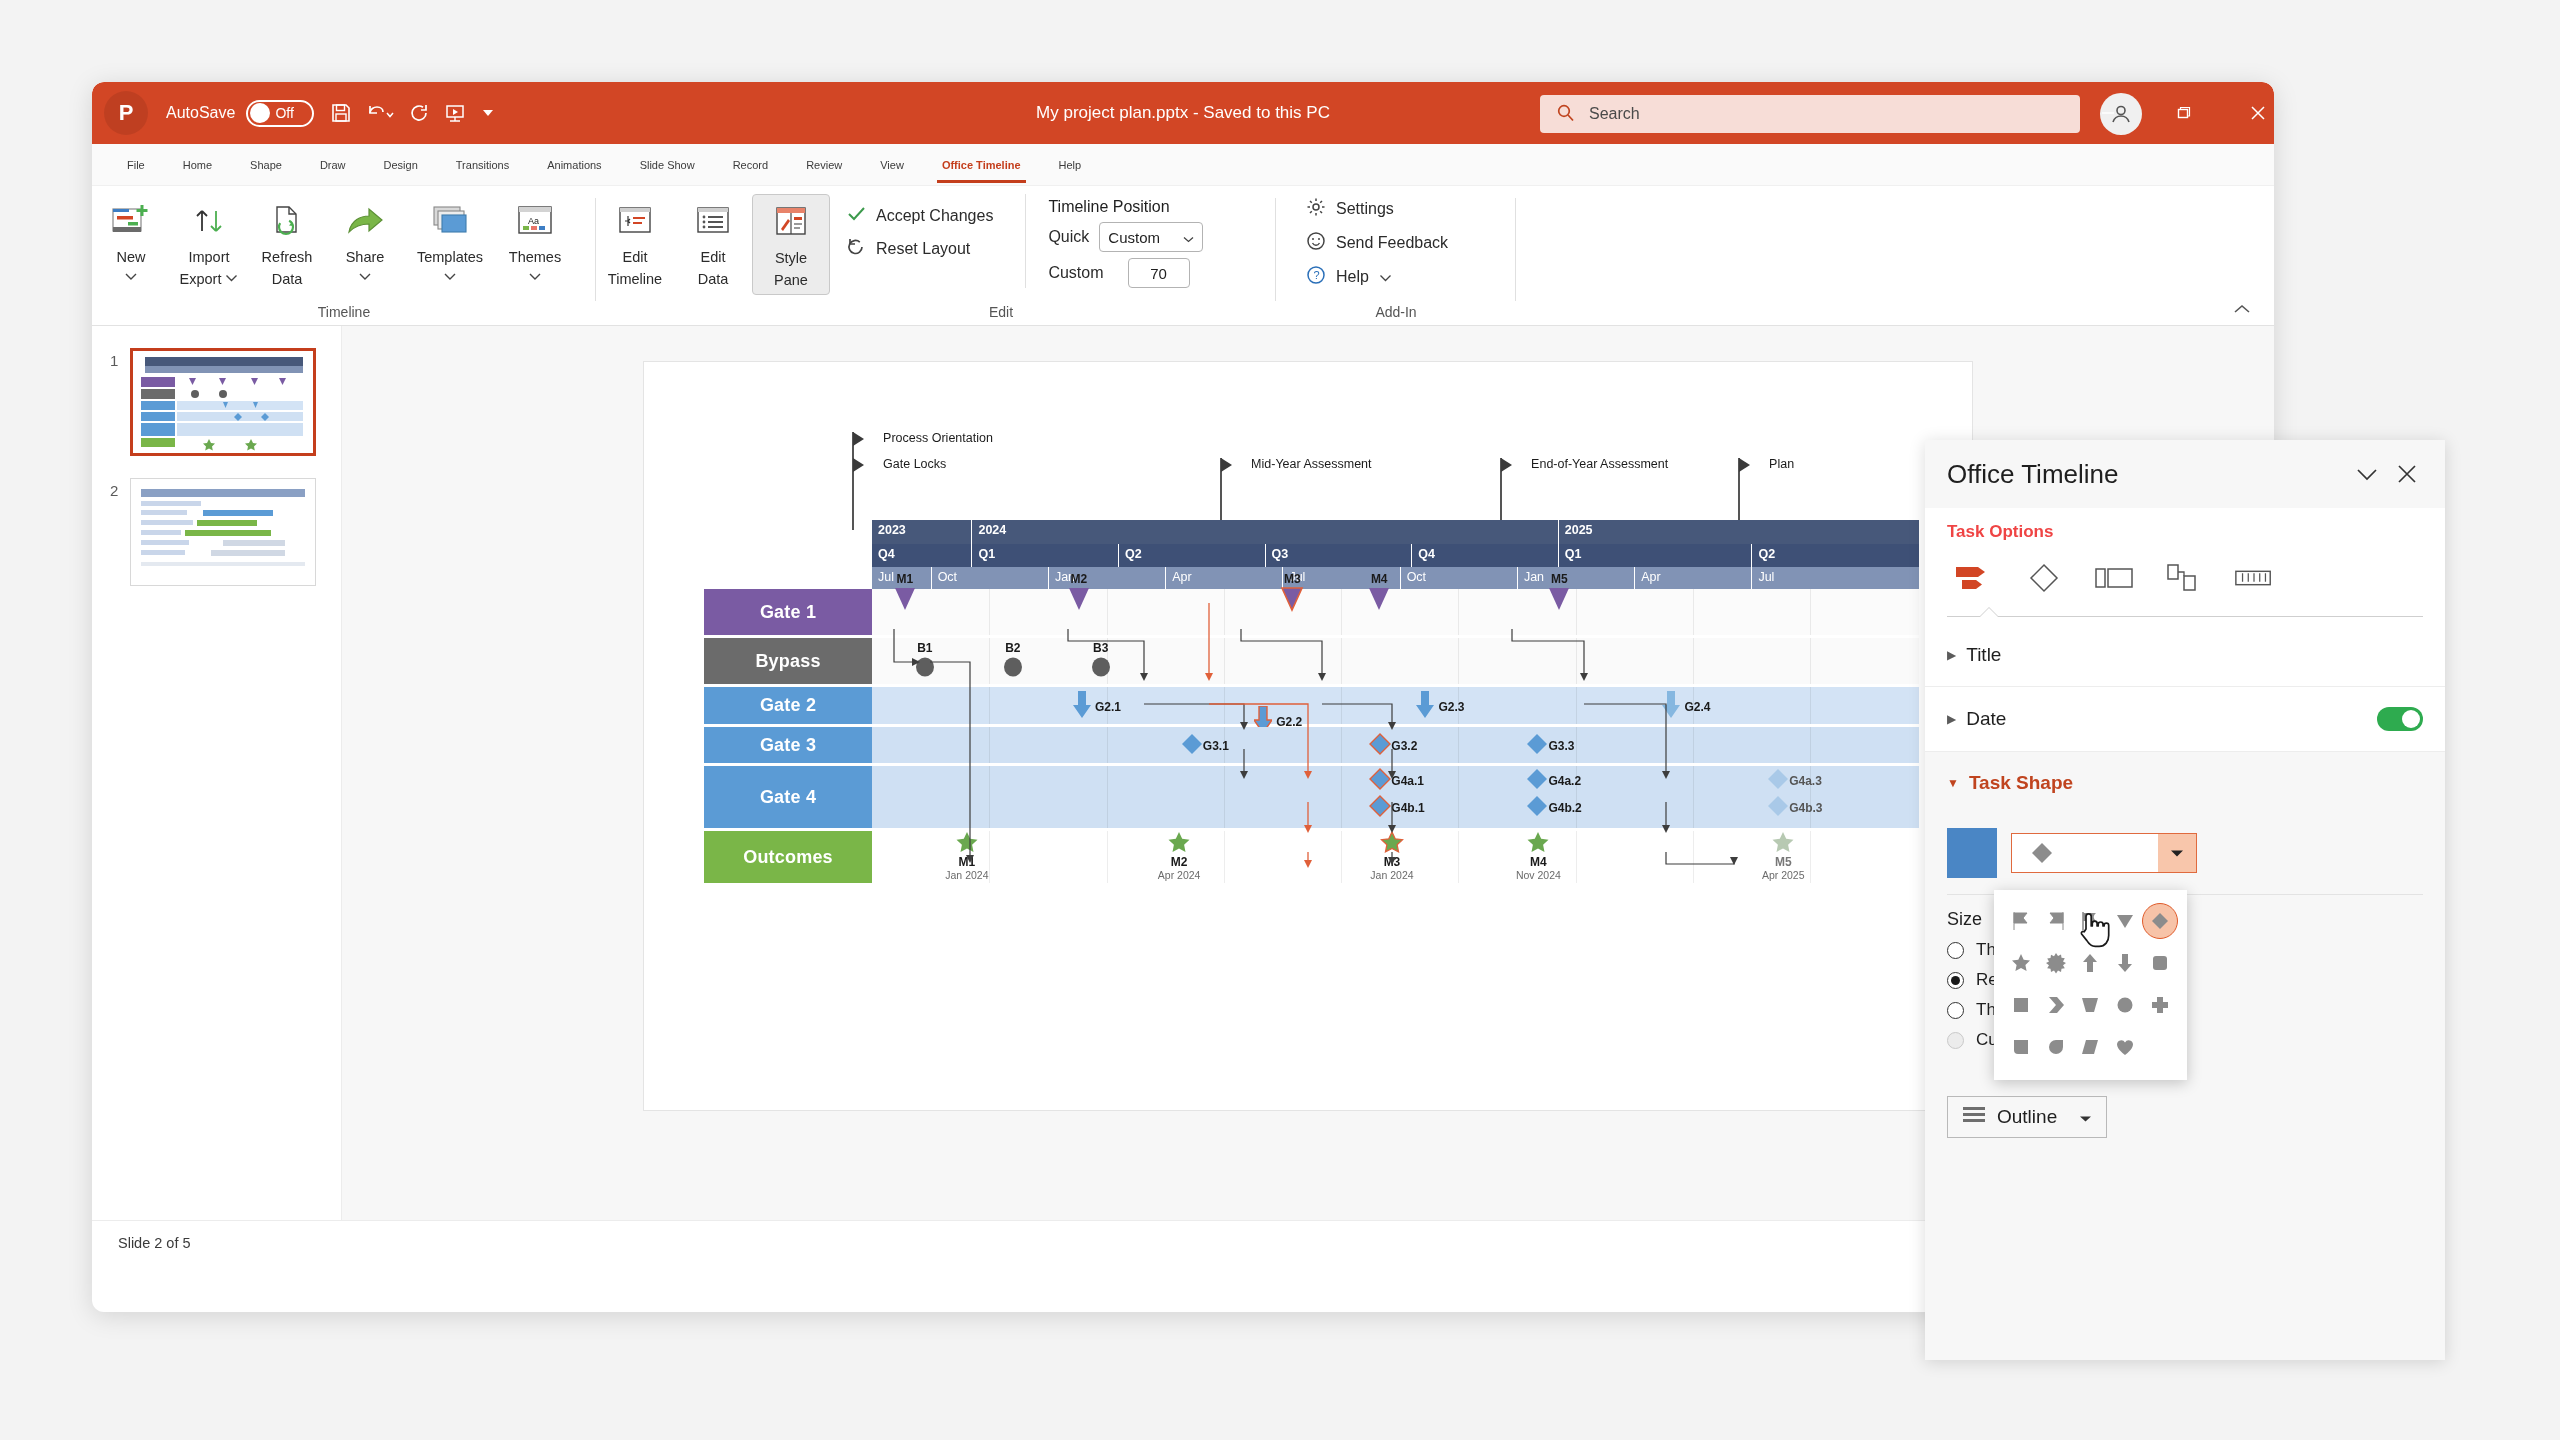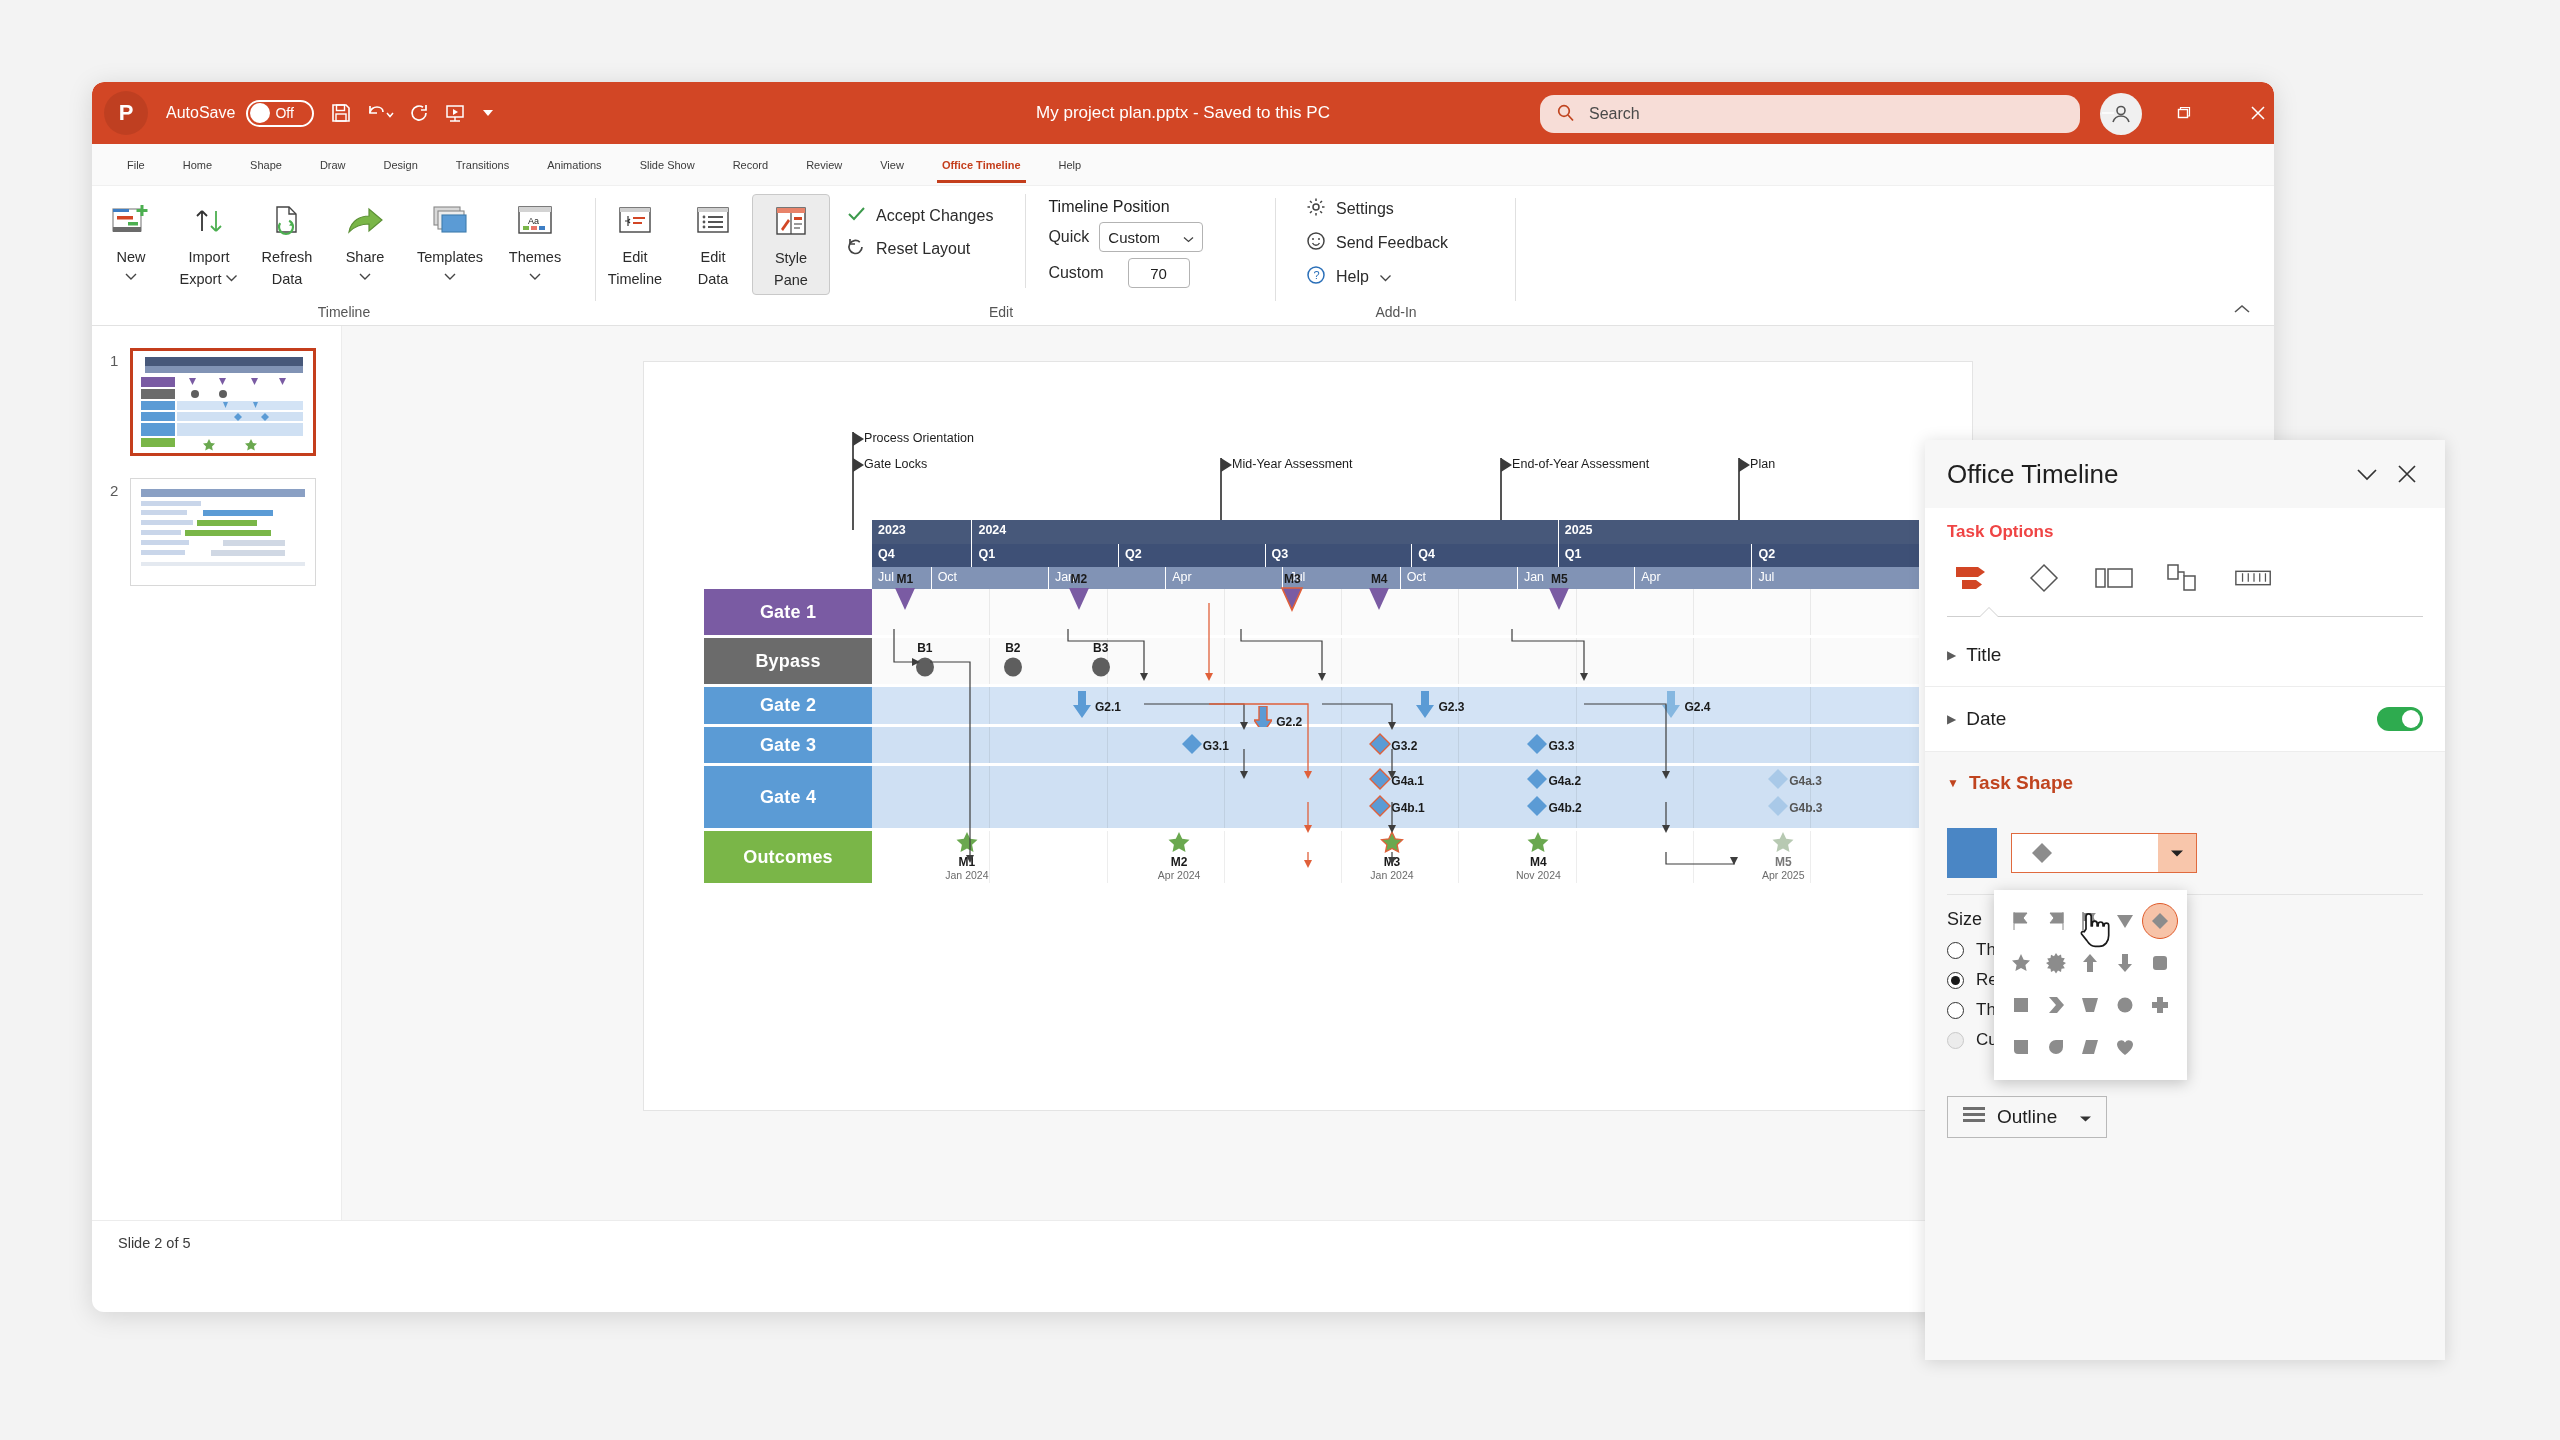--- a/index.html
+++ b/index.html
@@ -44,21 +44,21 @@
   .qat { display: flex; align-items: center; margin-left: 16px; gap: 14px; }
   .qat svg { display: block; }
   .doctitle {
     position: absolute; left: 0; right: 0; text-align: center;
     color: #fff; font-size: 17px; pointer-events: none;
   }
   .searchbox {
     position: absolute; left: 1448px; top: 13px;
     width: 540px; height: 38px;
     background: rgba(255,255,255,0.82);
-    border-radius: 14px;
+    border-radius: 4px;
     display: flex; align-items: center; padding-left: 16px; gap: 14px;
   }
   .searchbox .sph { color: #4a4a4a; font-size: 16px; }
   .acct {
     position: absolute; left: 2008px; top: 11px;
     width: 42px; height: 42px; border-radius: 50%;
     background: #f0f0f0; display: flex; align-items: center; justify-content: center;
   }
   .wbtn {
     position: absolute; top: 0; width: 56px; height: 62px;
@@ -159,21 +159,21 @@
   
   .tl { position: absolute; left: 60px; top: 70px; width: 1215px; height: 560px; }
   .flag { position: absolute; display: flex; align-items: flex-start; }
   .flag .pole { width: 1.6px; background: #555; }
   .flag .tri {
     width: 0; height: 0; border-left: 11px solid #3a3a3a;
     border-top: 7px solid transparent; border-bottom: 7px solid transparent;
     margin-left: 0px; margin-top: 0px;
   }
   .flag .ftext {
-    font-size: 12.5px; color: #1c1c1c; margin-left: 0; margin-top: -1px;
+    font-size: 12.5px; color: #1c1c1c; margin-left: 19px; margin-top: -1px;
     white-space: nowrap;
   }
 
   .axis { position: absolute; left: 168px; top: 88px; width: 1047px; }
   .axrow { display: flex; }
   .axcell {
     color: #fff; font-size: 12.5px; font-weight: bold;
     padding: 3px 0 3px 6px; box-sizing: border-box;
   }
   .axyear { background: #47587a; height: 24px; }

